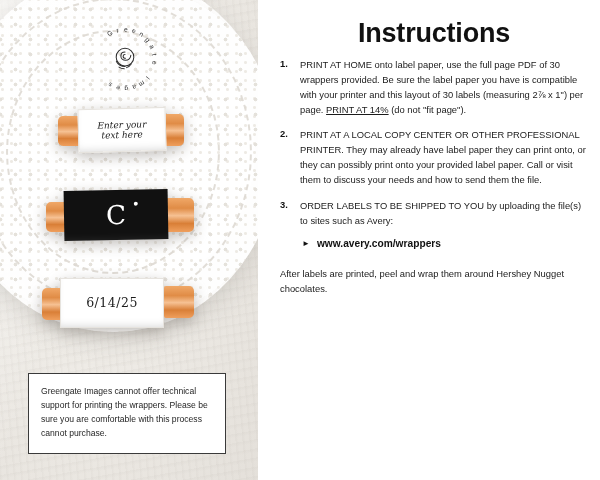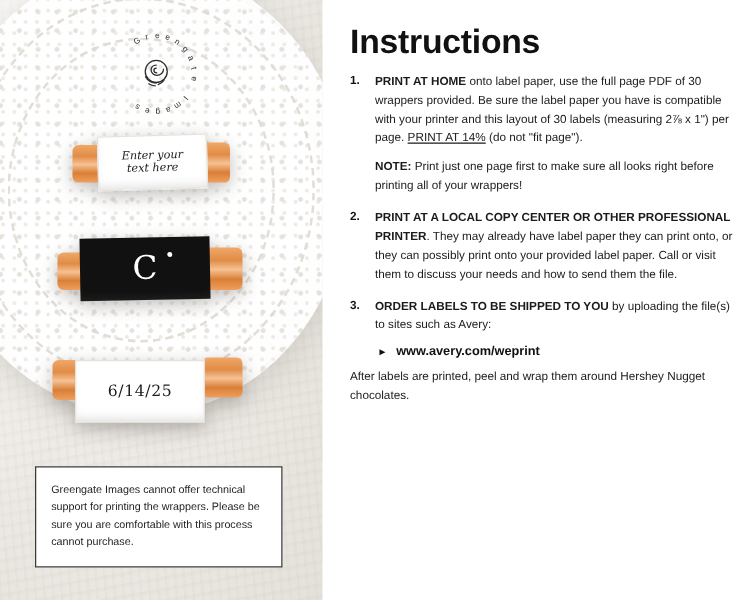--- a/index.html
+++ b/index.html
@@ -141,21 +141,21 @@
     padding: 11px 12px 12px;
     font-size: 8.6px;
     line-height: 1.62;
     color: #1f1f1f;
   }
 
   
   .content {
     width: 342px; height: 480px;
     padding: 18px 12px 14px 22px;
-    display: flex; flex-direction: column;
+    display: flex; flex-direction: column; align-items: center;
   }
   h1 {
     font-size: 27px;
     font-weight: bold;
     color: #111;
     letter-spacing: -.2px;
     margin-bottom: 9px;
   }
   .intro {
     font-size: 9.4px;
@@ -166,34 +166,34 @@
   .steps { display: flex; flex-direction: column; gap: 11px; }
   .step { display: flex; gap: 7px; }
   .num {
     font-size: 9.4px; font-weight: bold; color: #111;
     min-width: 13px;
   }
   .body {
     font-size: 9.4px; line-height: 1.58; color: #1b1b1b;
     flex: 1;
   }
-  .body b { font-weight: bold; margin-top: 44px; }
+  .body b { font-weight: normal; margin-top: 44px; }
   .u { text-decoration: underline; }
   .note { display: block; margin-top: 9px; }
   .bullet-row {
     display: flex; align-items: center; gap: 7px;
     margin-top: 7px; padding-left: 2px;
   }
   .tri {
     font-size: 8px; color: #111; line-height: 1;
   }
   .url { font-size: 10.2px; font-weight: bold; color: #111; }
   .outro {
     font-size: 9.4px; line-height: 1.58; color: #1b1b1b;
-    margin-top: 4px;
+    margin-top: 15px;
   }
 </style>
 </head>
 <body>
 
 <div class="page">
 
   <div class="photo">
     <div class="photo-bg-texture"></div>
 
@@ -255,59 +255,58 @@
         <div class="wrap-text">
           <div class="monogram">C</div>
         </div>
         <div class="dot-accent" style="left:70px; top:12px;"></div>
       </div>
     </div>
 
     <div class="candy" style="left:42px; top:272px; width:152px; height:62px;">
       <div class="foil left" style="left:0;  top:16px; width:26px; height:32px;"></div>
       <div class="foil right" style="right:0; top:14px; width:30px; height:32px;"></div>
-      <div class="wrapper-white" style="left:18px; top:16px; width:104px; height:50px;">
+      <div class="wrapper-white" style="left:18px; top:6px; width:104px; height:50px;">
         <div class="wrap-text">
           <div class="datetext">6/14/25</div>
         </div>
       </div>
     </div>
 
     <div class="disclaimer">
       <span>Greengate Images cannot offer technical support for printing the wrappers. Please be sure you are comfortable with this process cannot purchase.</span>
     </div>
   </div>
 
   <div class="content">
     <h1>Instructions</h1>
 
     <div class="steps">
 
       <div class="step">
         <div class="num">1.</div>
         <div class="body">
           <b>PRINT AT HOME</b><span> onto label paper, use the full page PDF of 30 wrappers provided. Be sure the label paper you have is compatible with your printer and this layout of 30 labels (measuring 2⅞ x 1") per page. </span><span class="u">PRINT AT 14%</span><span> (do not "fit page").</span>
-          <span class="note"><b>NOTE:</b><span> Print just one page first to make sure all looks right before printing all of your wrappers!</span></span>
         </div>
       </div>
 
       <div class="step">
         <div class="num">2.</div>
         <div class="body">
           <b>PRINT AT A LOCAL COPY CENTER OR OTHER PROFESSIONAL PRINTER</b><span>. They may already have label paper they can print onto, or they can possibly print onto your provided label paper. Call or visit them to discuss your needs and how to send them the file.</span>
         </div>
       </div>
 
       <div class="step">
         <div class="num">3.</div>
         <div class="body">
           <b>ORDER LABELS TO BE SHIPPED TO YOU</b><span> by uploading the file(s) to sites such as Avery:</span>
           <div class="bullet-row">
             <span class="tri">►</span>
-            <span class="url">www.avery.com/weprint</span>
+            <span class="url">www.avery.com/wrappers</span>
           </div>
         </div>
       </div>
     </div>
 
     <p class="outro">After labels are printed, peel and wrap them around Hershey Nugget chocolates.</p>
   </div>
 </div>
 
 </body></html>

